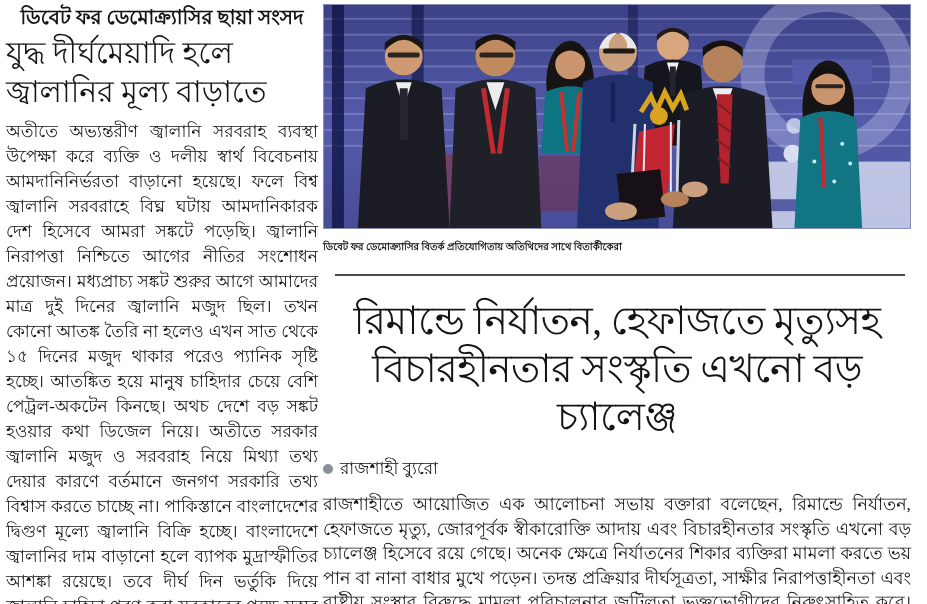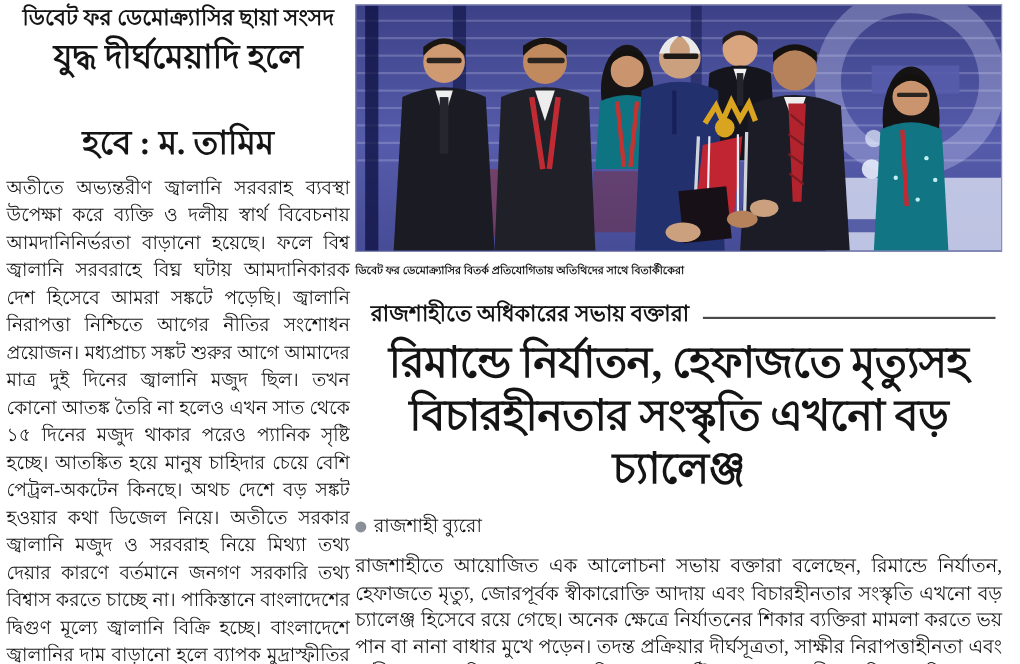--- a/index.html
+++ b/index.html
@@ -12,21 +12,21 @@
   }
   .page { position:absolute; inset:0; width:927px; height:604px; overflow:hidden; background:#fff; }
 
   
   .left-col { position:absolute; left:6px; top:4px; width:312px; }
   .l-kicker {
     font-size:20px; font-weight:bold; text-align:center;
     letter-spacing:0px; line-height:27px; white-space:nowrap;
   }
   .l-headline {
-    font-size:30px; font-weight:bold; text-align:center;
+    font-size:30px; font-weight:normal; 
     line-height:39px; margin-top:2px;
   }
   .l-body {
     margin-top:8px; font-size:17px; line-height:25px;
     text-align:justify; text-justify:inter-word;
   }
 
   
   .right-col { position:absolute; left:323px; top:4px; width:588px; }
   .photo-frame {
@@ -40,43 +40,42 @@
   .r-kicker-row {
     margin-top:13px; display:flex; align-items:center;
   }
   .r-kicker {
     font-size:20px; font-weight:bold; white-space:nowrap; padding-left:14px;
   }
   .r-kicker-rule {
     flex:1; height:0; border-top:2px solid #4a4a4a; margin:4px 6px 0 12px;
   }
   .r-headline {
-    margin-top:4px; font-size:39px; font-weight:bold; text-align:center;
+    margin-top:21px; font-size:39px; font-weight:normal; text-align:center;
     line-height:48px; letter-spacing:-0.5px;
   }
   .byline { margin-top:14px; font-size:17px; font-weight:normal; display:flex; align-items:center; }
   .byline-bullet {
     display:inline-block; width:10px; height:10px; border-radius:50%;
     background:#8a9097; margin-right:7px;
   }
   .r-body {
     margin-top:9px; font-size:17.5px; line-height:24.5px;
     text-align:justify; text-justify:inter-word;
   }
 </style>
 </head>
 <body>
 
 <div class="page">
 
   <div class="left-col">
     <div class="l-kicker">ডিবেট ফর ডেমোক্র্যাসির ছায়া সংসদ</div>
     <h1 class="l-headline"><span>যুদ্ধ দীর্ঘমেয়াদি হলে</span><br>
-      <br>
-      <span>হবে : ম. তামিম</span>
+      <span>জ্বালানির মূল্য বাড়াতে</span><br>
     </h1>
     <p class="l-body"><span>অতীতে অভ্যন্তরীণ জ্বালানি সরবরাহ ব্যবস্থা উপেক্ষা করে ব্যক্তি ও দলীয় স্বার্থ বিবেচনায় আমদানিনির্ভরতা বাড়ানো হয়েছে। ফলে বিশ্ব জ্বালানি সরবরাহে বিঘ্ন ঘটায় আমদানিকারক দেশ হিসেবে আমরা সঙ্কটে পড়েছি। জ্বালানি নিরাপত্তা নিশ্চিতে আগের নীতির সংশোধন প্রয়োজন। মধ্যপ্রাচ্য সঙ্কট শুরুর আগে আমাদের মাত্র দুই দিনের জ্বালানি মজুদ ছিল। তখন কোনো আতঙ্ক তৈরি না হলেও এখন সাত থেকে ১৫ দিনের মজুদ থাকার পরেও প্যানিক সৃষ্টি হচ্ছে। আতঙ্কিত হয়ে মানুষ চাহিদার চেয়ে বেশি পেট্রল-অকটেন কিনছে। অথচ দেশে বড় সঙ্কট হওয়ার কথা ডিজেল নিয়ে। অতীতে সরকার জ্বালানি মজুদ ও সরবরাহ নিয়ে মিথ্যা তথ্য দেয়ার কারণে বর্তমানে জনগণ সরকারি তথ্য বিশ্বাস করতে চাচ্ছে না। পাকিস্তানে বাংলাদেশের দ্বিগুণ মূল্যে জ্বালানি বিক্রি হচ্ছে। বাংলাদেশে জ্বালানির দাম বাড়ানো হলে ব্যাপক মুদ্রাস্ফীতির আশঙ্কা রয়েছে। তবে দীর্ঘ দিন ভর্তুকি দিয়ে জ্বালানি চাহিদা পূরণ করা সরকারের পক্ষে সম্ভব নয়। মধ্যপ্রাচ্যে যুদ্ধ দীর্ঘমেয়াদি</span>
     </p>
   </div>
 
   <div class="right-col">
 
     <div class="photo-frame">
       <svg viewBox="0 0 588 225" preserveAspectRatio="none">
         <defs>
@@ -176,21 +175,20 @@
           <ellipse cx="298" cy="208" rx="16" ry="9" fill="#caa07e"></ellipse>
           <ellipse cx="352" cy="196" rx="14" ry="8" fill="#b5825c"></ellipse>
           <ellipse cx="372" cy="186" rx="13" ry="8" fill="#caa07e"></ellipse>
         </g>
       </svg>
     </div>
 
     <div class="caption">ডিবেট ফর ডেমোক্র্যাসির বিতর্ক প্রতিযোগিতায় অতিথিদের সাথে বিতার্কীকেরা</div>
 
     <div class="r-kicker-row">
-      <span class="r-kicker">রাজশাহীতে অধিকারের সভায় বক্তারা</span>
       <span class="r-kicker-rule"></span>
     </div>
 
     <h2 class="r-headline"><span>রিমান্ডে নির্যাতন, হেফাজতে মৃত্যুসহ</span><br>
       <span>বিচারহীনতার সংস্কৃতি এখনো বড় চ্যালেঞ্জ</span>
     </h2>
 
     <div class="byline">
       <span class="byline-bullet"></span>
       <span>রাজশাহী ব্যুরো</span>

